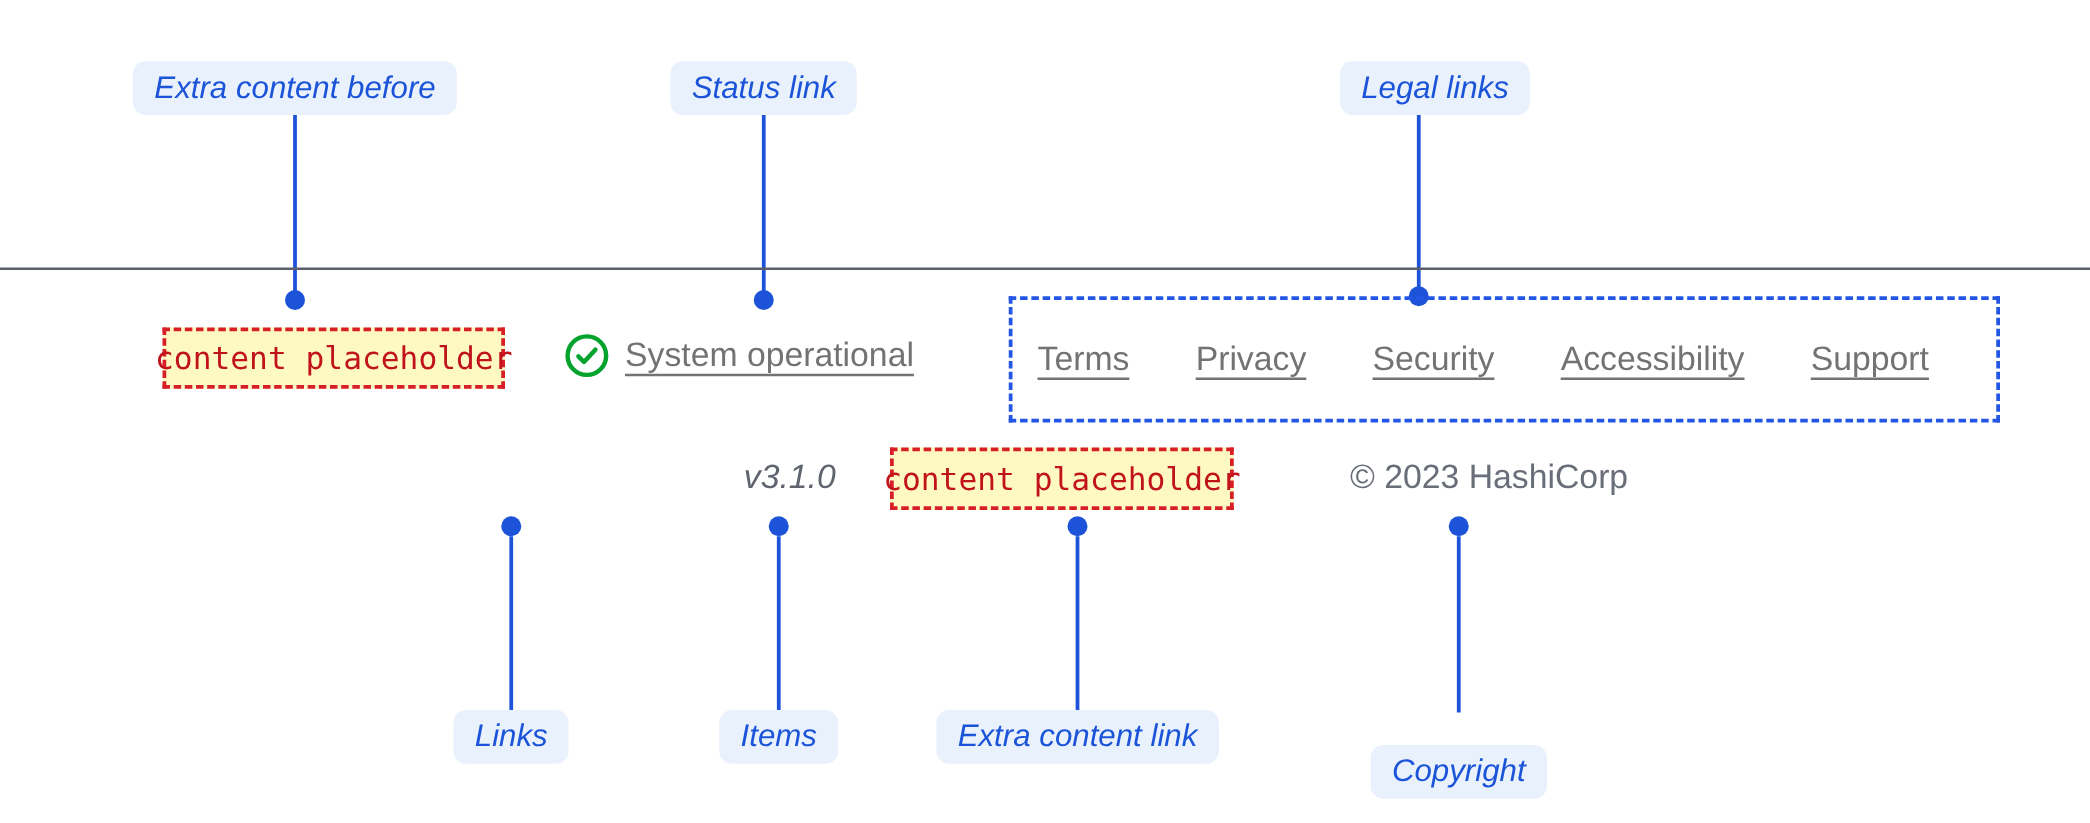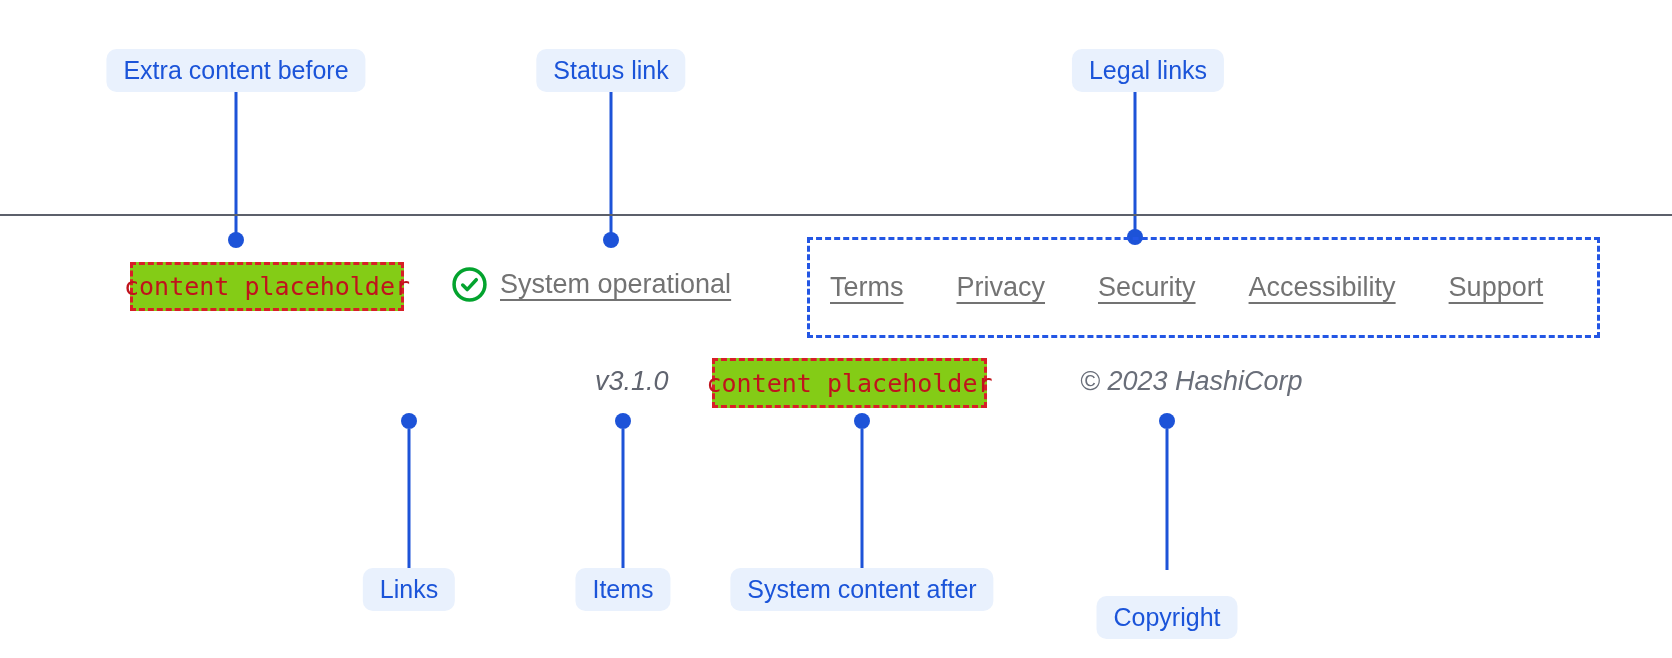--- a/index.html
+++ b/index.html
@@ -16,20 +16,21 @@
     transform:translateX(-50%);
     background:#e9f1fd;
     color:#1b54d9;
     font-size:25px;
     font-weight:500;
     line-height:43px;
     height:43px;
     padding:0 17px;
     border-radius:10px;
     white-space:nowrap;
+    font-style:italic;
   }
   
   .connector-line{
     position:absolute;
     width:3px;
     transform:translateX(-50%);
     background:#1d53d8;
   }
   .connector-dot{
     position:absolute;
@@ -41,21 +42,21 @@
   
   .divider{
     position:absolute;
     left:0;top:214px;
     width:1672px;height:2px;
     background:#5c606b;
   }
   .placeholder-box{
     position:absolute;
     box-sizing:border-box;
-    background:#84cc16;
+    background:#fef9c3;
     border:3px dashed #d81e28;
     color:#c0131c;
     font-family:"DejaVu Sans Mono", monospace;
     font-size:25px;
     display:flex;
     align-items:center;
     justify-content:center;
     white-space:nowrap;
   }
   .gray-link{
@@ -138,33 +139,33 @@
 
 
   <div class="links-row-item" style="left:595px;top:357px;height:48px;font-style:italic;">
     <span class="gray-text">v3.1.0</span>
   </div>
 
   <div class="placeholder-box" style="left:712px;top:358px;width:275px;height:50px;">
     <span>content placeholder</span>
   </div>
 
-  <div class="links-row-item" style="left:1080px;top:357px;height:48px;font-style:italic;">
+  <div class="links-row-item" style="left:1080px;top:357px;height:48px;">
     <span class="gray-text" style="color:#696e79;">© 2023 HashiCorp</span>
   </div>
 
   <div class="connector-dot" style="left:409px;top:421px;"></div>
   <div class="connector-line" style="left:409px;top:429px;height:139px;"></div>
   <div class="pill" style="left:409px;top:568px;">Links</div>
 
   <div class="connector-dot" style="left:623px;top:421px;"></div>
   <div class="connector-line" style="left:623px;top:429px;height:139px;"></div>
   <div class="pill" style="left:623px;top:568px;">Items</div>
 
   <div class="connector-dot" style="left:862px;top:421px;"></div>
   <div class="connector-line" style="left:862px;top:429px;height:139px;"></div>
-  <div class="pill" style="left:862px;top:568px;">System content after</div>
+  <div class="pill" style="left:862px;top:568px;">Extra content link</div>
 
   <div class="connector-dot" style="left:1167px;top:421px;"></div>
   <div class="connector-line" style="left:1167px;top:429px;height:141px;"></div>
   <div class="pill" style="left:1167px;top:596px;">Copyright</div>
 
 </div>
 
 </body></html>

